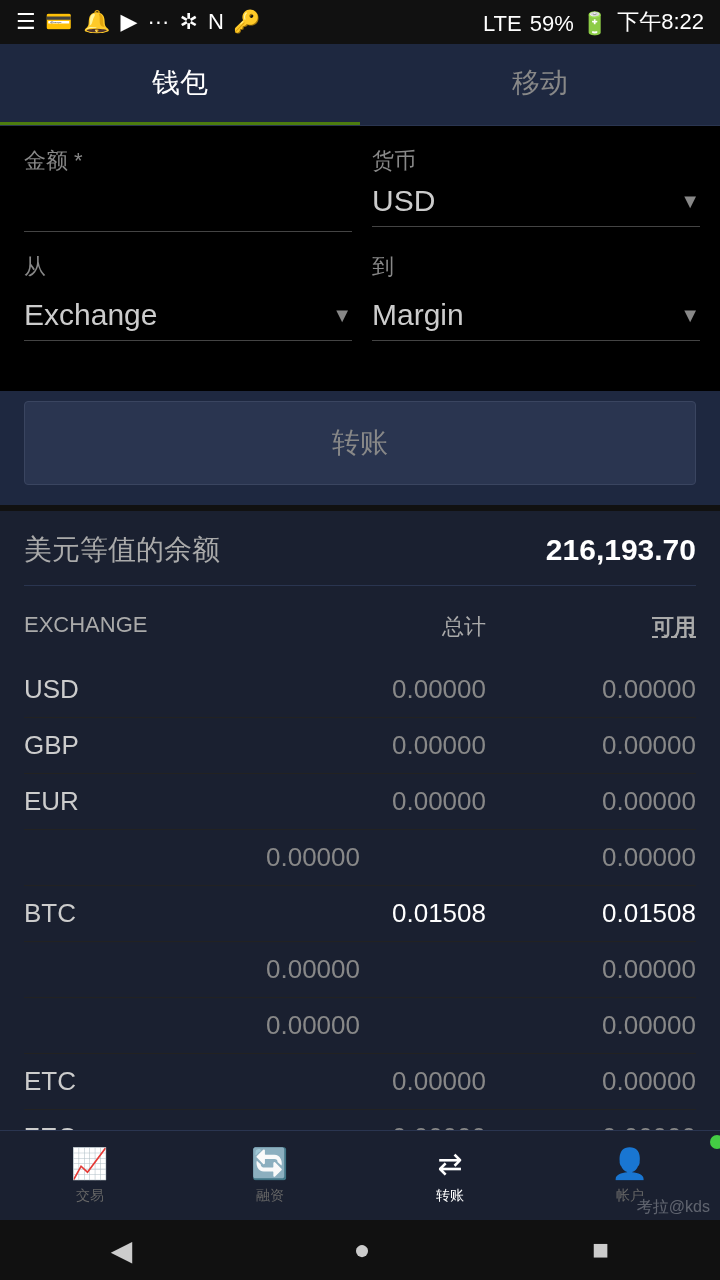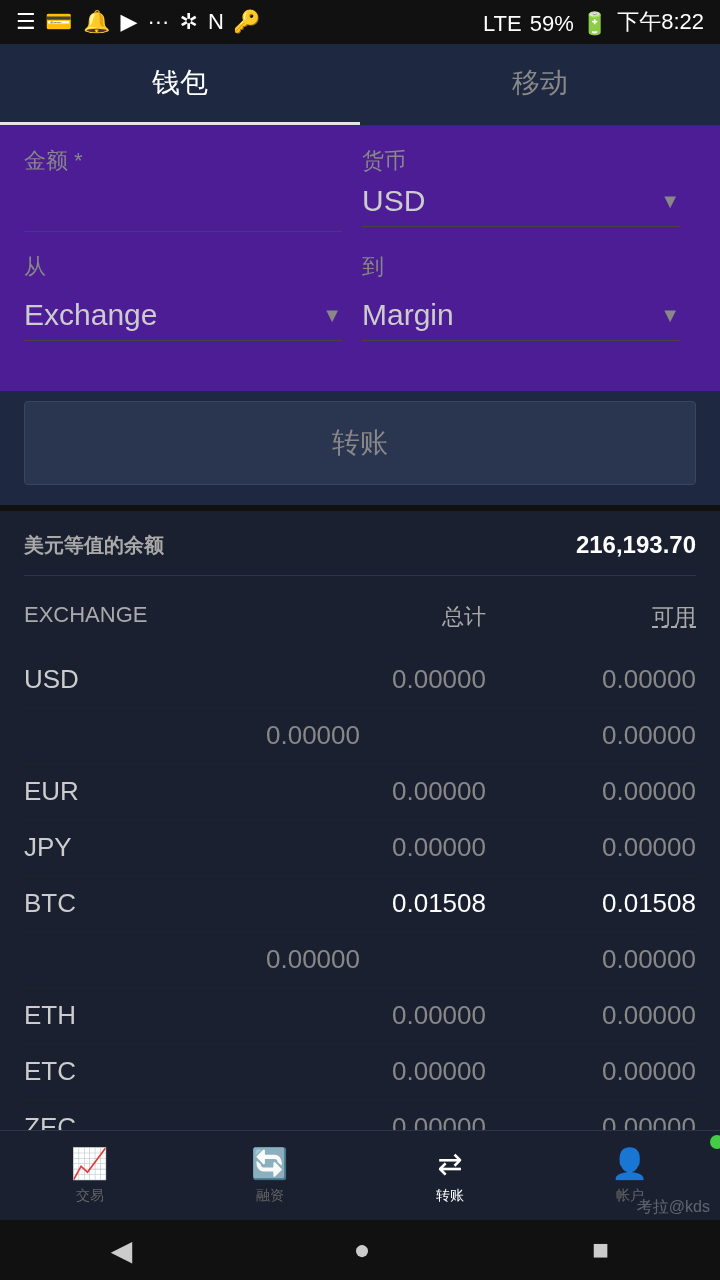--- a/index.html
+++ b/index.html
@@ -37,27 +37,27 @@
       flex: 1;
       text-align: center;
       padding: 20px 0;
       font-size: 28px;
       color: #888;
       cursor: pointer;
       border-bottom: 3px solid transparent;
     }
     .top-tab.active {
       color: #fff;
-      border-bottom: 3px solid #e5e5e5;
+      border-bottom: 3px solid #4d7c0f;
     }
 
     
     .form-area {
-      background: #4c1d95;
-      padding: 20px 40px 30px 24px;
+      background: #000000;
+      padding: 20px 20px 30px 24px;
     }
 
     .form-row {
       display: flex;
       gap: 20px;
       margin-bottom: 20px;
     }
 
     .form-group {
       flex: 1;
@@ -130,26 +130,25 @@
 
     .balance-row {
       display: flex;
       justify-content: space-between;
       align-items: center;
       border-bottom: 1px solid #2a3550;
       padding-bottom: 16px;
       margin-bottom: 16px;
     }
     .balance-label {
-      font-size: 20px;
+      font-size: 28px;
       color: #aaa;
-      font-weight: bold;
     }
     .balance-value {
-      font-size: 24px;
+      font-size: 30px;
       color: #fff;
       font-weight: bold;
     }
 
     
     .exchange-table {
       padding: 0 24px;
     }
     .table-header {
       display: flex;
@@ -170,20 +169,21 @@
       color: #aaa;
       font-family: Liberation Mono, monospace;
     }
     .col-available {
       flex: 1;
       text-align: right;
       font-size: 22px;
       color: #aaa;
       text-decoration: underline;
       text-decoration-style: dashed;
+      font-weight: bold;
     }
 
     .table-row {
       display: flex;
       justify-content: space-between;
       padding: 12px 0;
       border-bottom: 1px solid #222;
     }
     .row-name {
       flex: 1.2;
@@ -352,44 +352,43 @@
     <span class="col-total">总计</span>
     <span class="col-available">可用</span>
   </div>
   <div id="table-body">
       <div class="table-row">
       <span class="row-name">USD</span>
       <span class="row-total"><span class="">0.00000</span></span>
       <span class="row-available"><span class="">0.00000</span></span>
     </div>
       <div class="table-row">
+      <span class="row-name">GBP</span>
       <span class="row-total"><span class="">0.00000</span></span>
       <span class="row-available"><span class="">0.00000</span></span>
     </div>
       <div class="table-row">
       <span class="row-name">EUR</span>
       <span class="row-total"><span class="">0.00000</span></span>
       <span class="row-available"><span class="">0.00000</span></span>
     </div>
       <div class="table-row">
-      <span class="row-name">JPY</span>
       <span class="row-total"><span class="">0.00000</span></span>
       <span class="row-available"><span class="">0.00000</span></span>
     </div>
       <div class="table-row">
       <span class="row-name">BTC</span>
       <span class="row-total"><span class="nonzero">0.01508</span></span>
       <span class="row-available"><span class="nonzero">0.01508</span></span>
     </div>
       <div class="table-row">
       <span class="row-total"><span class="">0.00000</span></span>
       <span class="row-available"><span class="">0.00000</span></span>
     </div>
       <div class="table-row">
-      <span class="row-name">ETH</span>
       <span class="row-total"><span class="">0.00000</span></span>
       <span class="row-available"><span class="">0.00000</span></span>
     </div>
       <div class="table-row">
       <span class="row-name">ETC</span>
       <span class="row-total"><span class="">0.00000</span></span>
       <span class="row-available"><span class="">0.00000</span></span>
     </div>
       <div class="table-row">
       <span class="row-name">ZEC</span>

